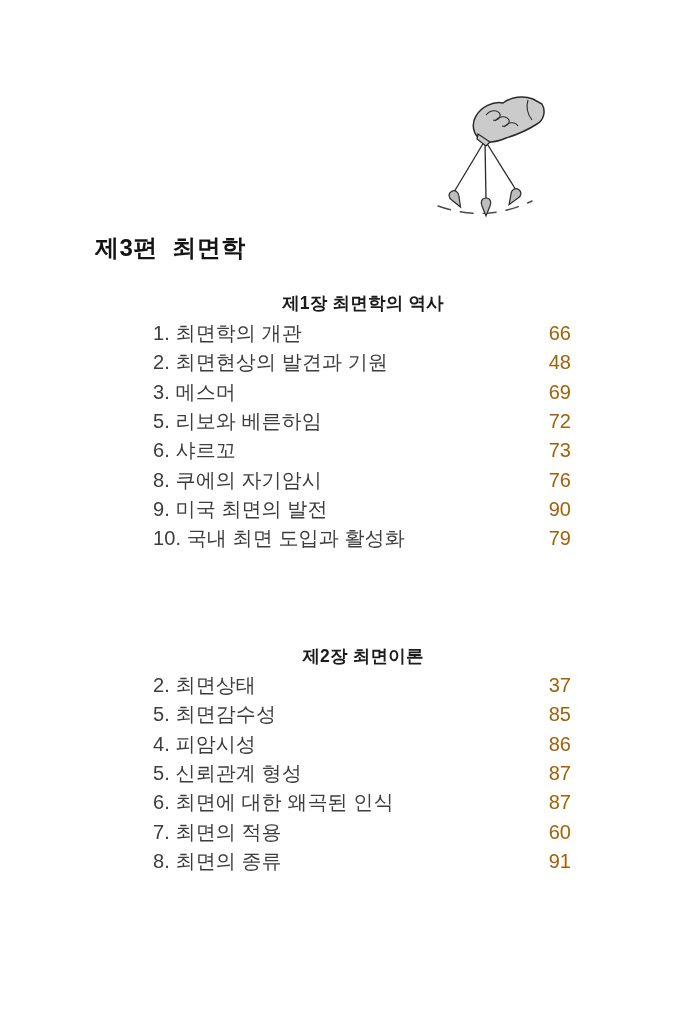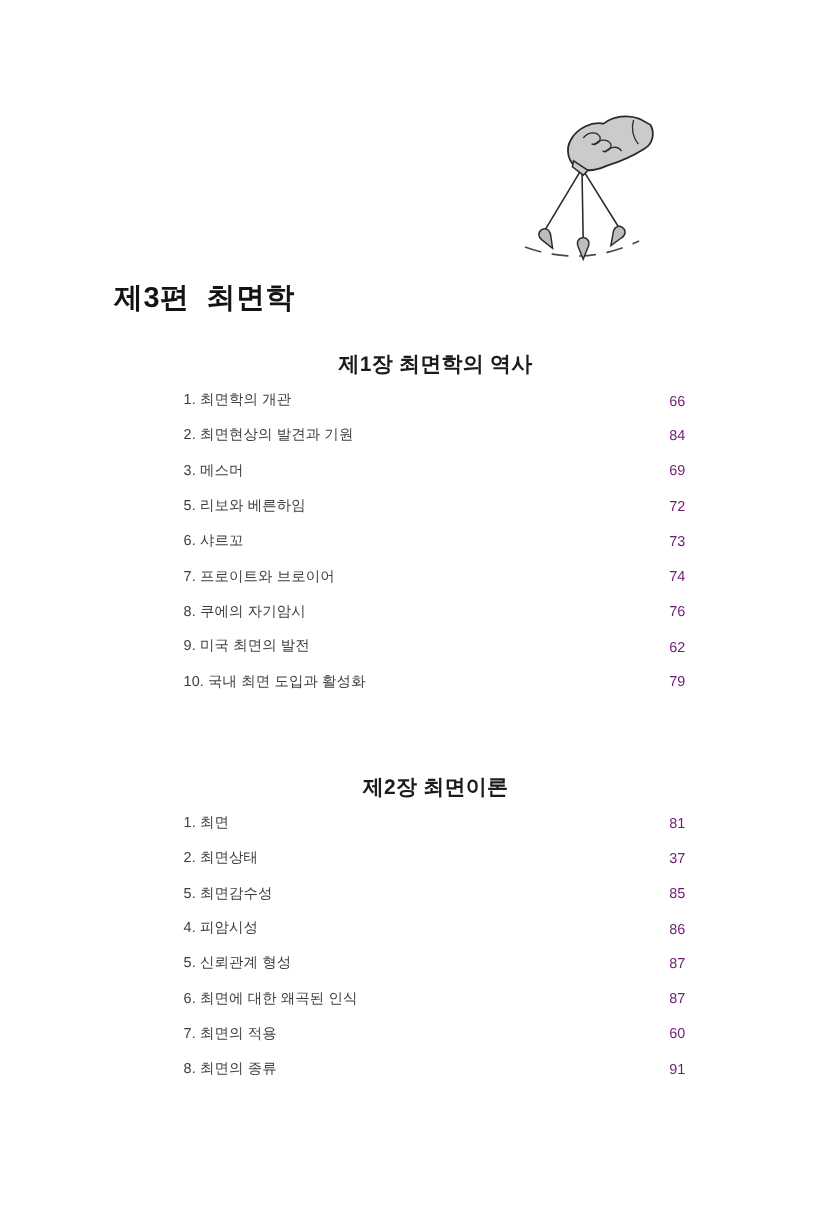--- a/index.html
+++ b/index.html
@@ -27,24 +27,24 @@
   #heading-0{top:291px;}
   #heading-1{top:644px;}
   .rows{
     position:absolute;left:153px;width:418px;
   }
   #rows-0{top:319px;}
   #rows-1{top:671px;}
   .toc-row{
     display:flex;justify-content:space-between;align-items:center;
     height:29.3px;
-    font-size:12px;color:#3d3d3d;
+    font-size:20px;color:#3d3d3d;
   }
   .toc-label{letter-spacing:.1px;}
-  .toc-page{color:#701a75;}
+  .toc-page{color:#a16207;}
 </style>
 </head>
 <body>
 
 <div class="page">
 
   <svg class="illustration" viewBox="0 0 180 140" xmlns="http://www.w3.org/2000/svg">
 
     <path d="M18,116 Q66,133 112,111" fill="none" stroke="#4a4a4a" stroke-width="1.4" stroke-dasharray="13 10" stroke-linecap="round"></path>
 
@@ -77,58 +77,50 @@
   <div class="part-title">제3편  최면학</div>
 
   <div class="section-heading" id="heading-0">제1장 최면학의 역사</div>
   <div class="rows" id="rows-0">
       <div class="toc-row">
         <span class="toc-label">1. 최면학의 개관</span>
         <span class="toc-page">66</span>
       </div>
       <div class="toc-row">
         <span class="toc-label">2. 최면현상의 발견과 기원</span>
-        <span class="toc-page">84</span>
+        <span class="toc-page">48</span>
       </div>
       <div class="toc-row">
         <span class="toc-label">3. 메스머</span>
         <span class="toc-page">69</span>
       </div>
       <div class="toc-row">
         <span class="toc-label">5. 리보와 베른하임</span>
         <span class="toc-page">72</span>
       </div>
       <div class="toc-row">
         <span class="toc-label">6. 샤르꼬</span>
         <span class="toc-page">73</span>
       </div>
       <div class="toc-row">
-        <span class="toc-label">7. 프로이트와 브로이어</span>
-        <span class="toc-page">74</span>
-      </div>
-      <div class="toc-row">
         <span class="toc-label">8. 쿠에의 자기암시</span>
         <span class="toc-page">76</span>
       </div>
       <div class="toc-row">
         <span class="toc-label">9. 미국 최면의 발전</span>
-        <span class="toc-page">62</span>
+        <span class="toc-page">90</span>
       </div>
       <div class="toc-row">
         <span class="toc-label">10. 국내 최면 도입과 활성화</span>
         <span class="toc-page">79</span>
       </div>
     </div>
 
   <div class="section-heading" id="heading-1">제2장 최면이론</div>
   <div class="rows" id="rows-1">
-      <div class="toc-row">
-        <span class="toc-label">1. 최면</span>
-        <span class="toc-page">81</span>
-      </div>
       <div class="toc-row">
         <span class="toc-label">2. 최면상태</span>
         <span class="toc-page">37</span>
       </div>
       <div class="toc-row">
         <span class="toc-label">5. 최면감수성</span>
         <span class="toc-page">85</span>
       </div>
       <div class="toc-row">
         <span class="toc-label">4. 피암시성</span>

